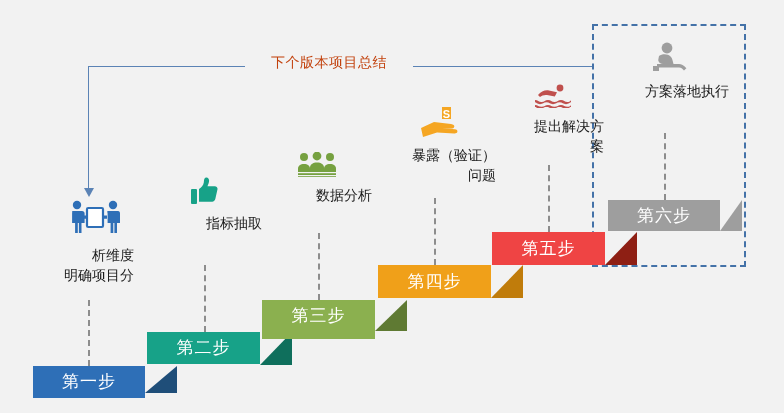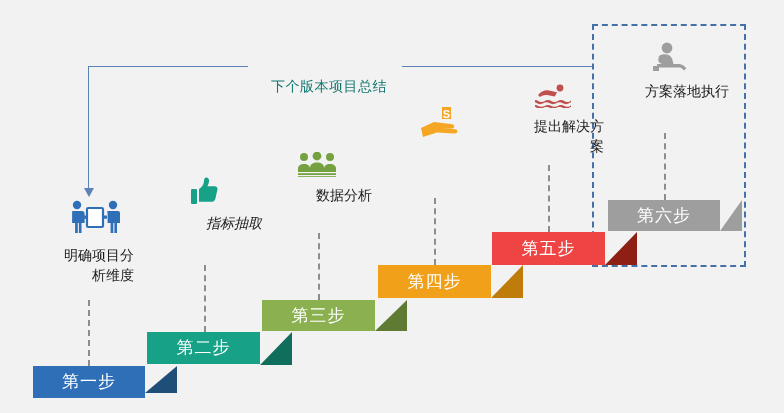--- a/index.html
+++ b/index.html
@@ -34,26 +34,25 @@
     border-right: 5px solid transparent;
     border-top: 9px solid #5b83b5;
   }
   .summary-label {
     position: absolute;
     left: 245px;
     top: 54px;
     width: 160px;
     text-align: center;
     font-size: 14px;
-    color: #0f766e;
+    color: #c2410c;
     letter-spacing: 0.5px;
     background: #f2f2f2;
     padding: 0 4px;
     white-space: nowrap;
-    margin-top: 24px;
   }
 
   
   .dashed-box {
     position: absolute;
     left: 592px;
     top: 24px;
     width: 154px;
     height: 243px;
     border: 2px dashed #4472a8;
@@ -117,36 +116,36 @@
     <g fill="#2e6fb7">
       <circle cx="9" cy="5" r="4.2"></circle>
       <path d="M4 11h10c1.6 0 2.6 1.1 2.6 2.6v9.5h-3.1v9.8h-2.6v-9.8h-1.1v9.8H7.1v-9.8H4.1V13.6C4.1 12.1 4.6 11 4 11z"></path>
       <circle cx="45" cy="5" r="4.2"></circle>
       <path d="M40 11h10c1.5 0 2 1.1 2 2.6v9.5h-3v9.8h-2.6v-9.8h-1.1v9.8h-2.7v-9.8h-3V13.6C39.6 12.1 38.5 11 40 11z"></path>
       <rect x="19" y="8" width="16" height="19" rx="1.2" fill="#ffffff" stroke="#2e6fb7" stroke-width="2.2"></rect>
       <path d="M15 15.5h5v3.2h-5zM34 15.5h5v3.2h-5z"></path>
     </g>
   </svg>
   <div class="caption" style="left:24px; top:245px; width:110px;">
+    <div>析维度</div>
     <div>明确项目分</div>
-    <div>析维度</div>
   </div>
   <div class="dropper" style="left:88px; top:300px; height:66px;"></div>
   <div class="step-shadow" style="left:145px; top:366px; border-width:0 0 27px 32px; border-color:transparent transparent #1f4e79 transparent;"></div>
   <div class="step" style="left:33px; top:366px; width:112px; background:#2e6fb7;">
     <span>第一步</span>
   </div>
 
   <svg class="icon" style="left:190px; top:175px;" width="32" height="32" viewBox="0 0 32 32">
     <g fill="#17a288">
       <rect x="1" y="14" width="6" height="15" rx="1"></rect>
       <path d="M9 14c2.4-1.6 4.4-4 4.8-6.6.3-2 .2-4.3 2-4.8 2-.5 3.3 1.1 3.3 3 0 1.9-.9 4.1-1.6 5.6h7.2c1.9 0 3.2 1.4 2.8 3.1l-2.2 9.8c-.3 1.5-1.6 2.6-3.1 2.6H9z"></path>
     </g>
   </svg>
-  <div class="caption" style="left:152px; top:213px; width:110px;font-style:italic;">
+  <div class="caption" style="left:152px; top:213px; width:110px;">
     <div>指标抽取</div>
   </div>
   <div class="dropper" style="left:204px; top:265px; height:67px;"></div>
   <div class="step-shadow" style="left:260px; top:332px; border-width:0 0 33px 32px; border-color:transparent transparent #0f6f5c transparent;"></div>
   <div class="step" style="left:147px; top:332px; width:113px; background:#17a288;text-align:center;">
     <span>第二步</span>
   </div>
 
   <svg class="icon" style="left:298px; top:152px;" width="38" height="26" viewBox="0 0 38 26">
     <g fill="#76a140">
@@ -158,31 +157,35 @@
       <path d="M26 25v-8.5c0-2.7 2.4-4.5 6-4.5s6 1.8 6 4.5V25z"></path>
       <rect x="0" y="20" width="38" height="1.2" fill="#f2f2f2"></rect>
       <rect x="0" y="23" width="38" height="1.2" fill="#f2f2f2"></rect>
     </g>
   </svg>
   <div class="caption" style="left:262px; top:185px; width:110px;">
     <div>数据分析</div>
   </div>
   <div class="dropper" style="left:318px; top:233px; height:67px;"></div>
   <div class="step-shadow" style="left:375px; top:300px; border-width:0 0 31px 32px; border-color:transparent transparent #5f7a33 transparent;"></div>
-  <div class="step" style="left:262px; top:300px; width:113px; background:#8bb04f; height:31px; line-height:31px;">
+  <div class="step" style="left:262px; top:300px; width:113px; background:#8bb04f; height:39px; line-height:31px;">
     <span>第三步</span>
   </div>
 
   <svg class="icon" style="left:420px; top:106px;" width="38" height="32" viewBox="0 0 38 32">
     <g fill="#f5a623">
       <path d="M22 1h9v12h-9z" fill="#f5a623"></path>
       <text x="26.5" y="11.5" font-size="11" font-family="'Liberation Sans',sans-serif" fill="#ffffff" text-anchor="middle" font-weight="bold">S</text>
       <path d="M1 22l13-6 17 2c2.5.3 3.5 1.5 3.3 2.7-.2 1.4-1.8 2-3.5 1.9l-9-.6 13 1.3c2 .2 2.8 1.3 2.6 2.4-.2 1.2-1.5 1.8-3.2 1.7L17 26.4 3 31z"></path>
     </g>
   </svg>
+  <div class="caption" style="left:378px; top:145px; width:118px;">
+    <div>暴露（验证）</div>
+    <div>问题</div>
+  </div>
   <div class="dropper" style="left:434px; top:198px; height:67px;"></div>
   <div class="step-shadow" style="left:491px; top:265px; border-width:0 0 33px 32px; border-color:transparent transparent #c07c0b transparent;"></div>
   <div class="step" style="left:378px; top:265px; width:113px; background:#f0a019; height:33px; line-height:33px;">
     <span>第四步</span>
   </div>
 
   <svg class="icon" style="left:535px; top:84px;" width="36" height="24" viewBox="0 0 36 24">
     <g fill="#c0504d">
       <circle cx="25" cy="4" r="3.4"></circle>
       <path d="M3 11c3-3.6 7-5.4 11-4.6l8 1.8-2.2 4.4L12 11c-2.6-.4-5.2.5-7 2z"></path>

